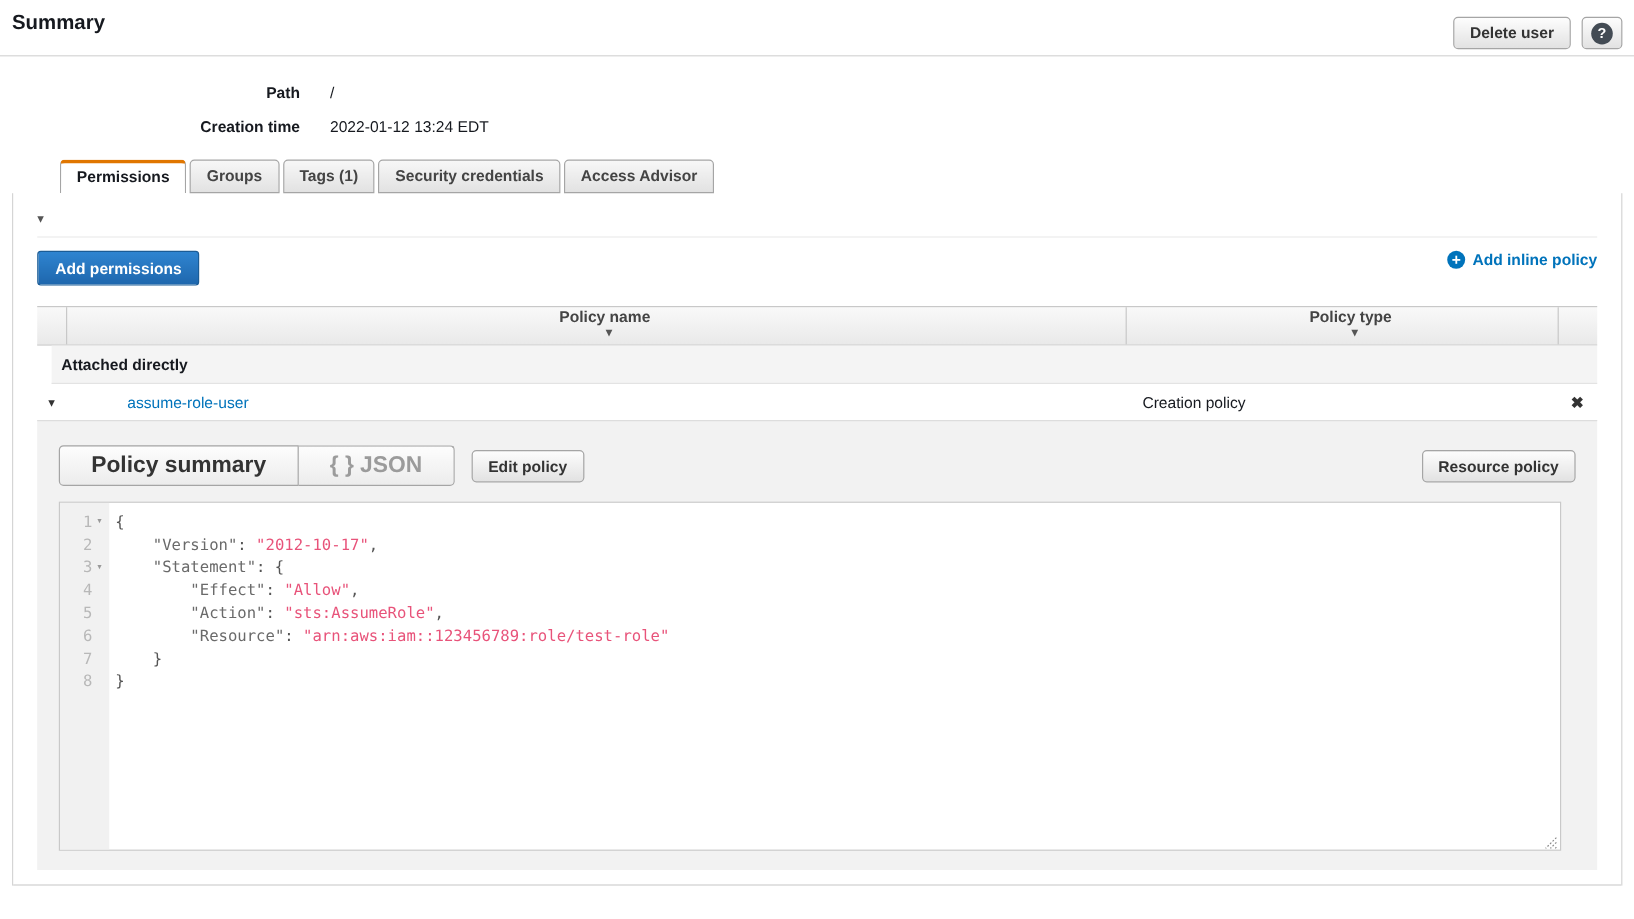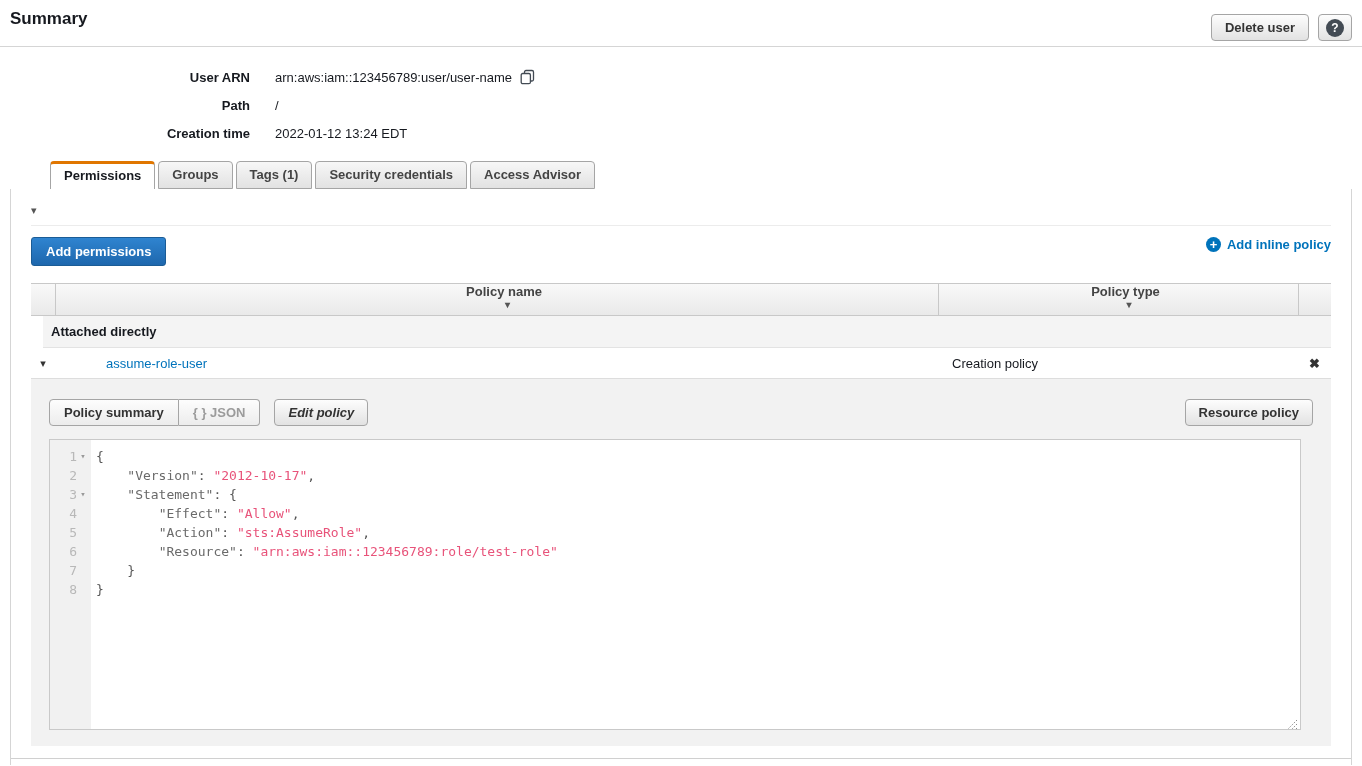--- a/index.html
+++ b/index.html
@@ -57,26 +57,26 @@
   .cell-caret { text-align:center; font-size:11px; color:#333; cursor:pointer; }
   .policy-link { color:#0073bb; padding-left:51px; cursor:pointer; text-decoration:none; }
   .cell-type { padding-left:14px; }
   .cell-x { text-align:center; font-size:13px; font-weight:bold; color:#333; cursor:pointer; }
 
   
   .detail { background:#f2f2f2; border-top:1px solid #ddd; padding:20px 18px 16px; }
   .detail-toolbar { display:flex; justify-content:space-between; align-items:center; }
   .toolbar-left { display:flex; align-items:center; }
   .seg-group { display:flex; }
-  .seg-btn { font-size:13px; font-weight:bold; padding:5px 14px; border:1px solid #a5a5a5;
+  .seg-btn { font-size:19px; font-weight:bold; padding:5px 26px; border:1px solid #a5a5a5;
     background:linear-gradient(#fdfdfd,#ececec); cursor:pointer; }
   .seg-btn.first { border-radius:4px 0 0 4px; }
   .seg-btn.last { border-radius:0 4px 4px 0; border-left:none; color:#9b9b9b; }
   .seg-btn.selected { color:#333; }
-  .edit-btn { margin-left:14px;font-style:italic; }
+  .edit-btn { margin-left:14px; }
 
   
   .editor { position:relative; margin-top:13px; margin-right:12px; height:291px; background:#fff;
     border:1px solid #c9c9c9; display:flex; font-family:"DejaVu Sans Mono", monospace;
     font-size:13px; line-height:19px; overflow:hidden; }
   .gutter { width:41px; background:#f1f1f1; padding-top:7px; flex:none; }
   .gl { display:flex; justify-content:flex-end; align-items:center; height:19px; padding-right:2px; }
   .lnum { color:#b8b8b8; }
   .fold { width:12px; text-align:center; font-size:9px; color:#999; }
   .code { padding:7px 0 0 5px; white-space:pre; color:#555; }
@@ -94,32 +94,20 @@
 <div class="page-header">
   <div class="page-title">Summary</div>
   <div class="header-actions">
     <button class="btn">Delete user</button>
     <button class="btn btn-help"><span class="help-circle">?</span></button>
   </div>
 </div>
 
 <div class="fields">
   <div class="field-row">
-    <div class="field-label">User ARN</div>
-    <div class="field-value">
-      <span>arn:aws:iam::123456789:user/user-name</span>
-      <span style="cursor:pointer; display:inline-flex;">
-        <svg width="15" height="16" viewBox="0 0 15 16">
-          <path d="M4.5 4.5V3A1.5 1.5 0 0 1 6 1.5h6A1.5 1.5 0 0 1 13.5 3v7.5A1.5 1.5 0 0 1 12 12h-1.8" fill="none" stroke="#434b54" stroke-width="1.3"></path>
-          <rect x="1.2" y="4.5" width="9.2" height="10.2" rx="1.5" fill="#fff" stroke="#434b54" stroke-width="1.3"></rect>
-        </svg>
-      </span>
-    </div>
-  </div>
-  <div class="field-row">
     <div class="field-label">Path</div>
     <div class="field-value">
         <span>/</span>
       </div>
   </div>
   <div class="field-row">
     <div class="field-label">Creation time</div>
     <div class="field-value">
         <span>2022-01-12 13:24 EDT</span>
       </div>

